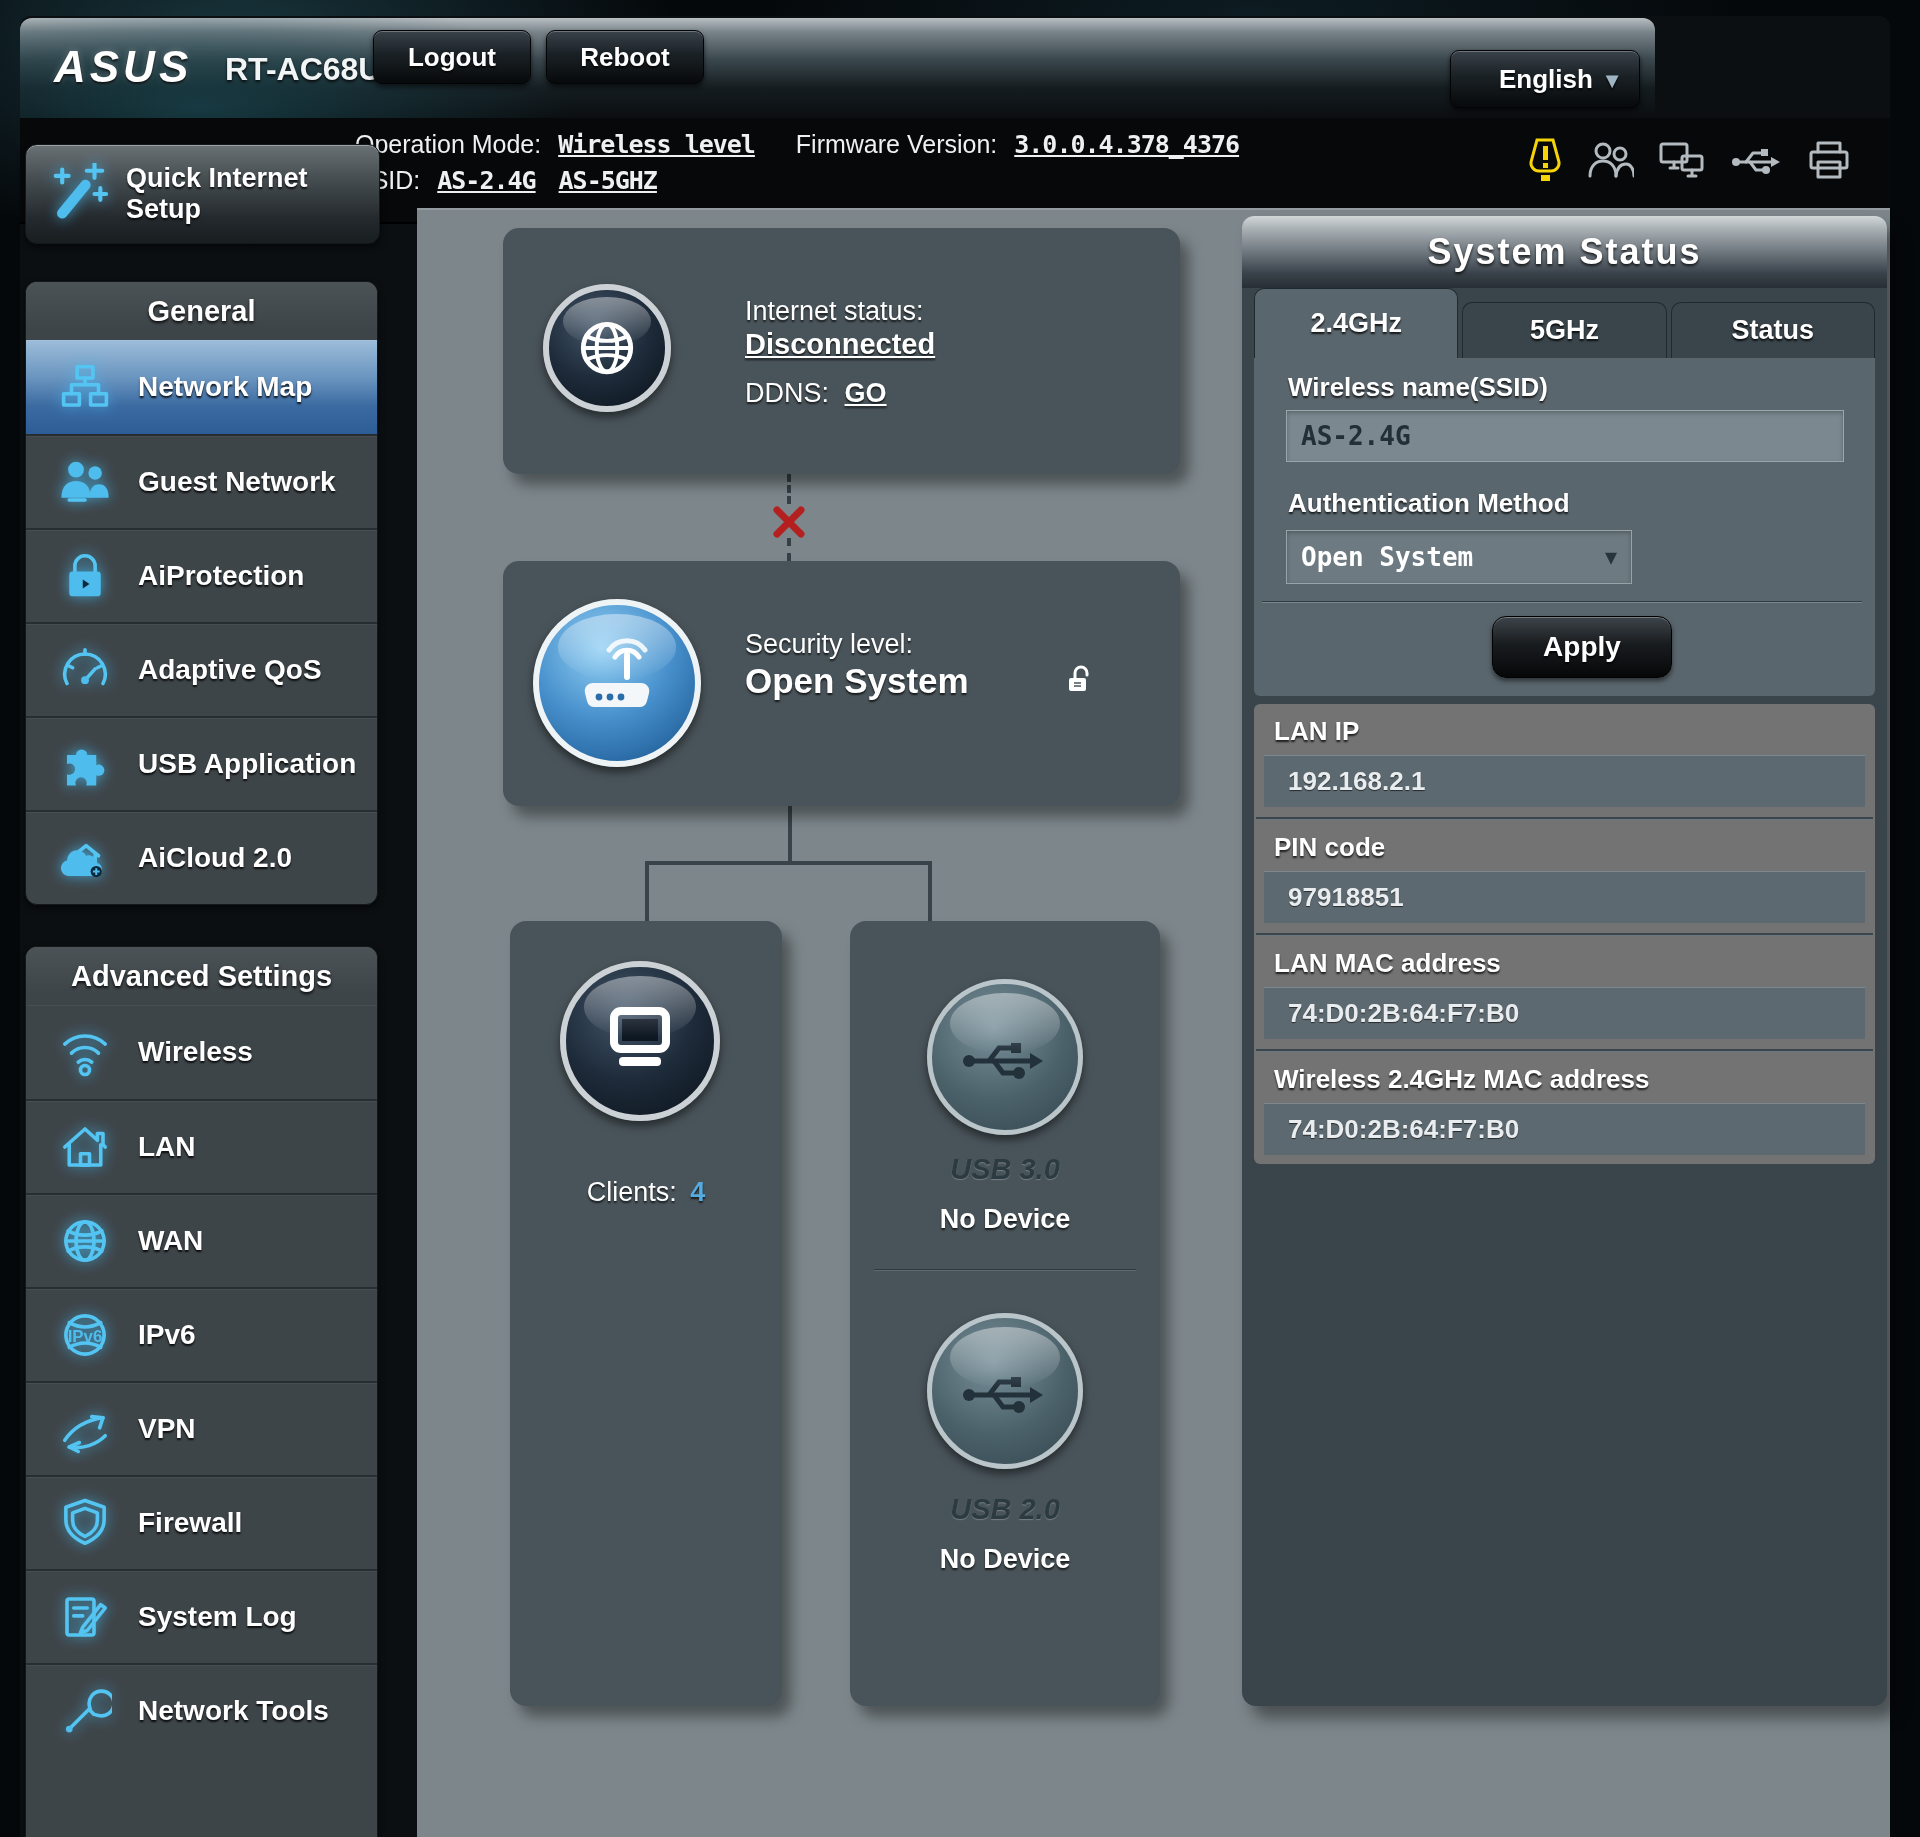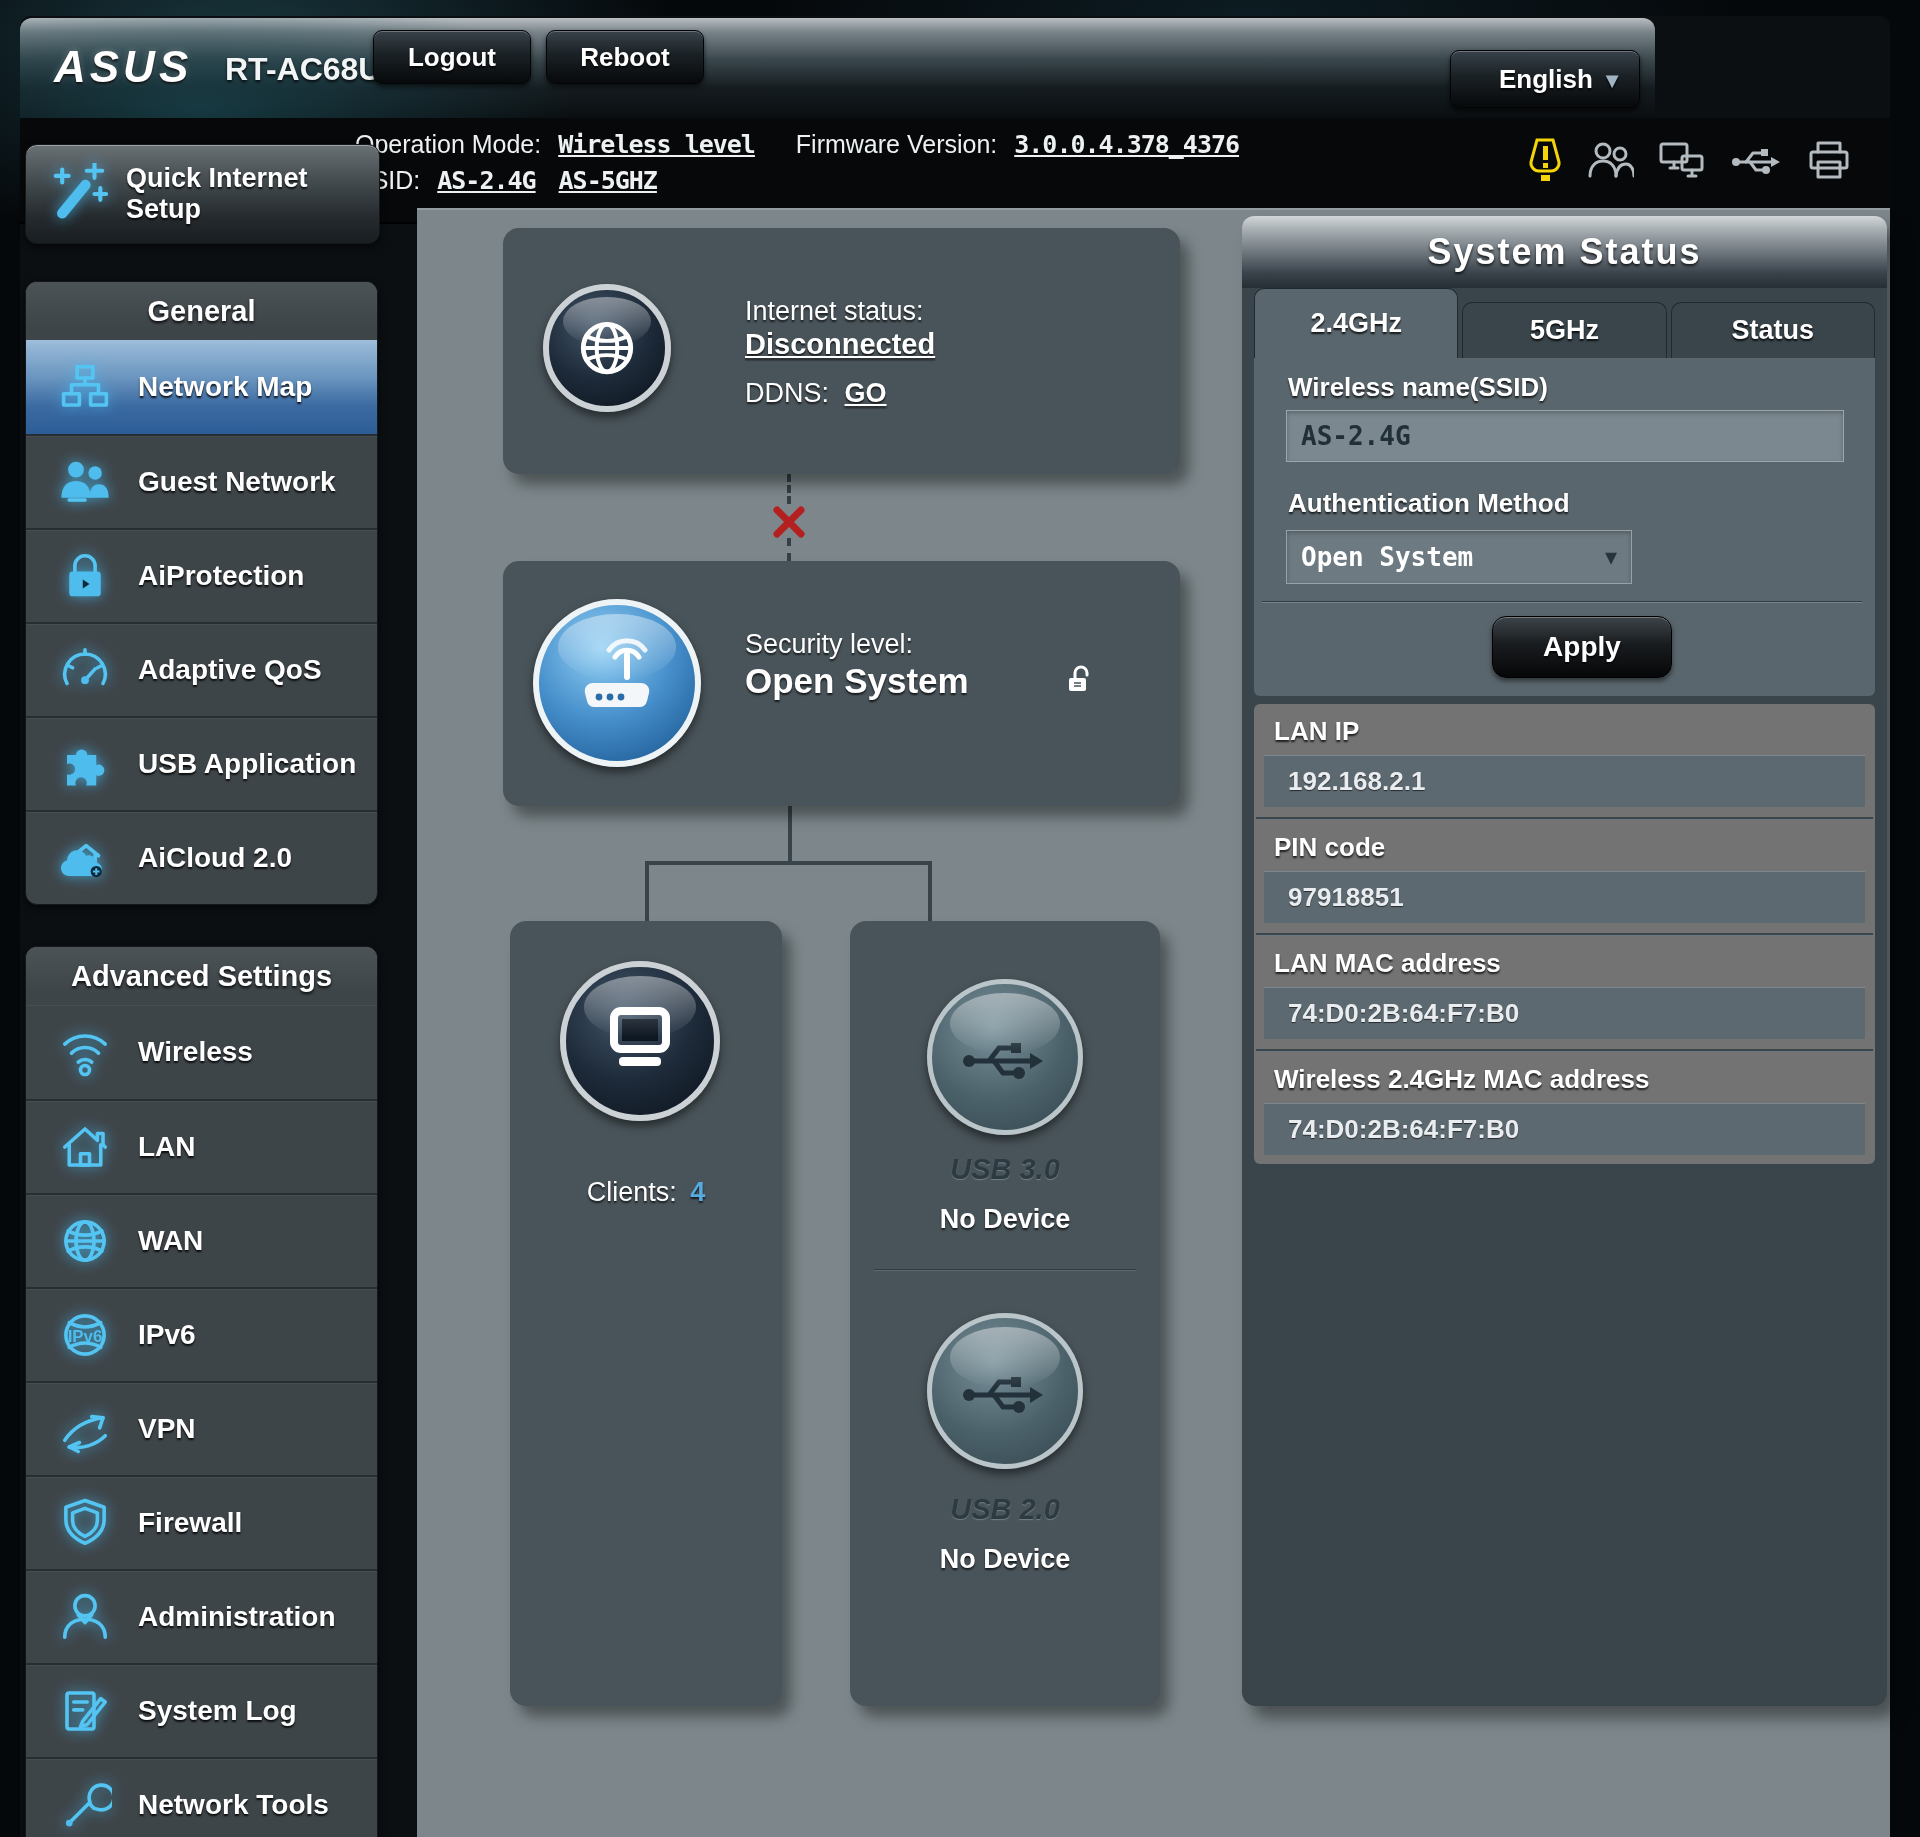--- a/index.html
+++ b/index.html
@@ -348,30 +348,20 @@
         <div class="side-item">
           <span class="icon-box">
             <svg width="54" height="54" viewBox="0 0 48 48">
               <path d="M24 4 L41 10 v11 c0 11 -8 17 -17 21 C15 38 7 32 7 21 v-11 z" class="sicon" stroke-width="4"></path>
               <path d="M24 11 L35 15 v7 c0 7 -5 11 -11 14 c-6 -3 -11 -7 -11 -14 v-7 z" class="sicon" stroke-width="2.4"></path>
             </svg>
           </span>
           <span class="lbl">Firewall</span>
         </div>
 
-        <div class="side-item">
-          <span class="icon-box">
-            <svg width="54" height="54" viewBox="0 0 48 48">
-              <circle cx="24" cy="14" r="9" class="sicon" stroke-width="4"></circle>
-              <path d="M6 42 c0-11 8-16 18-16 s18 5 18 16" class="sicon" stroke-width="4"></path>
-              <path d="M18 22 l6 7 l6 -7" class="sicon" stroke-width="3"></path>
-            </svg>
-          </span>
-          <span class="lbl">Administration</span>
-        </div>
 
         <div class="side-item">
           <span class="icon-box">
             <svg width="54" height="54" viewBox="0 0 48 48">
               <rect x="8" y="8" width="24" height="32" rx="2" class="sicon" stroke-width="4"></rect>
               <path d="M14 16 h12 M14 23 h8" class="sicon" stroke-width="2.6"></path>
               <path d="M22 33 L38 13 l4 3 L26 36 l-6 2 z" class="sicon" stroke-width="3" fill="#4ebcec"></path>
             </svg>
           </span>
           <span class="lbl">System Log</span>

